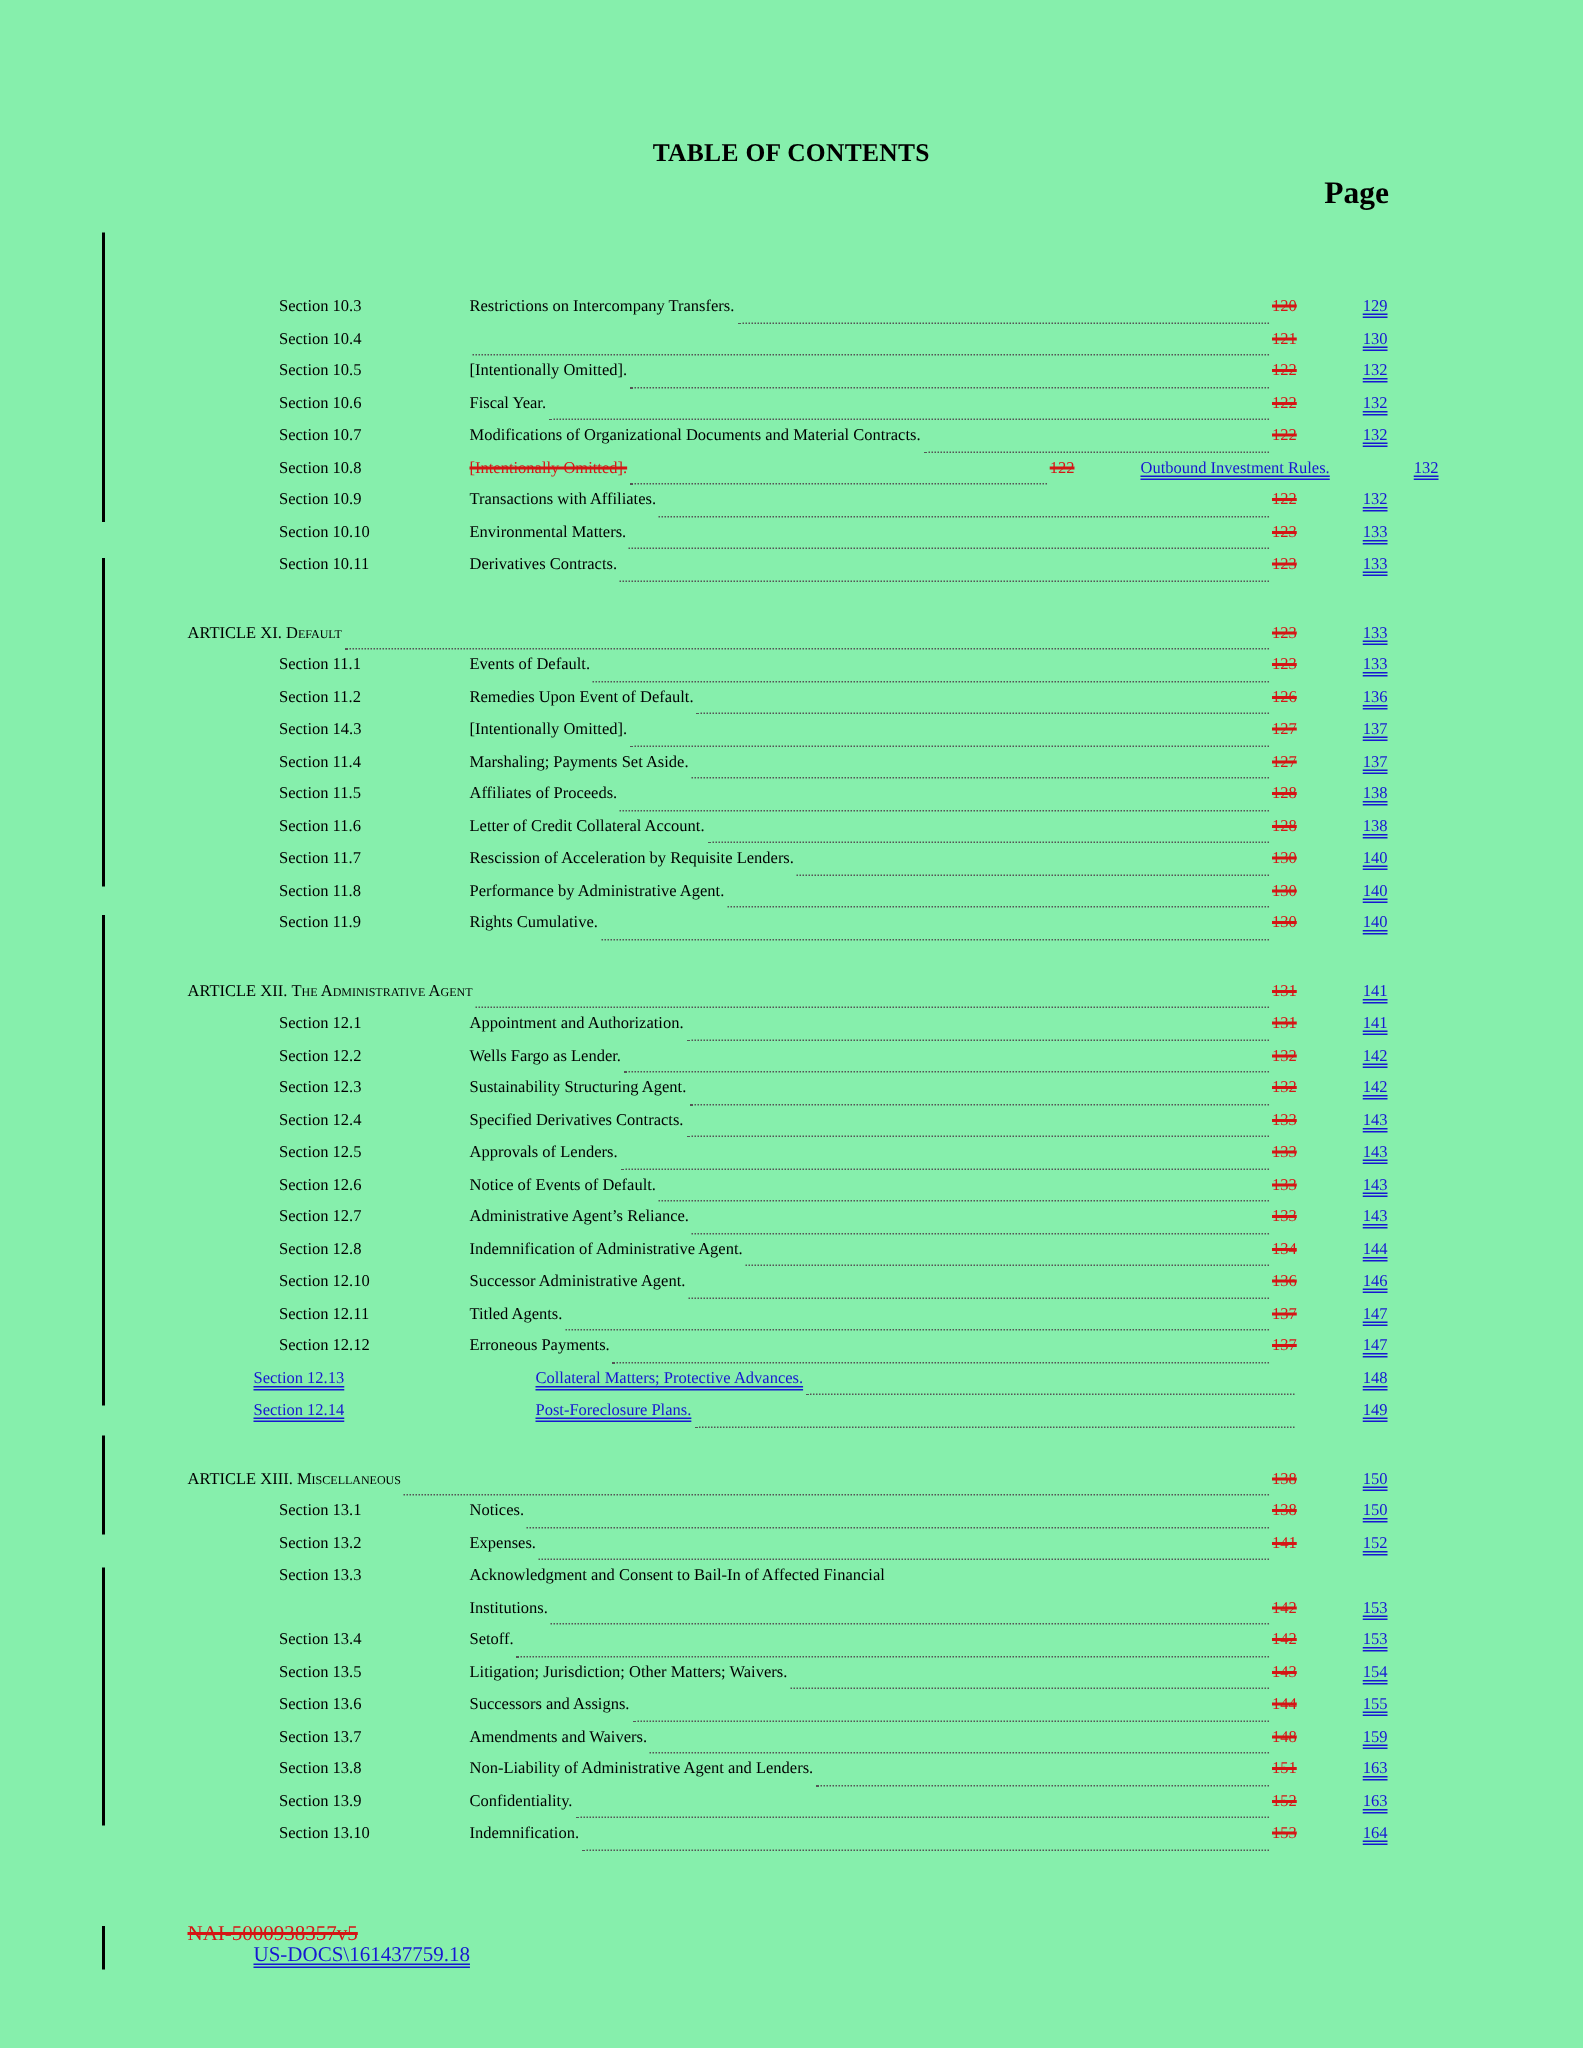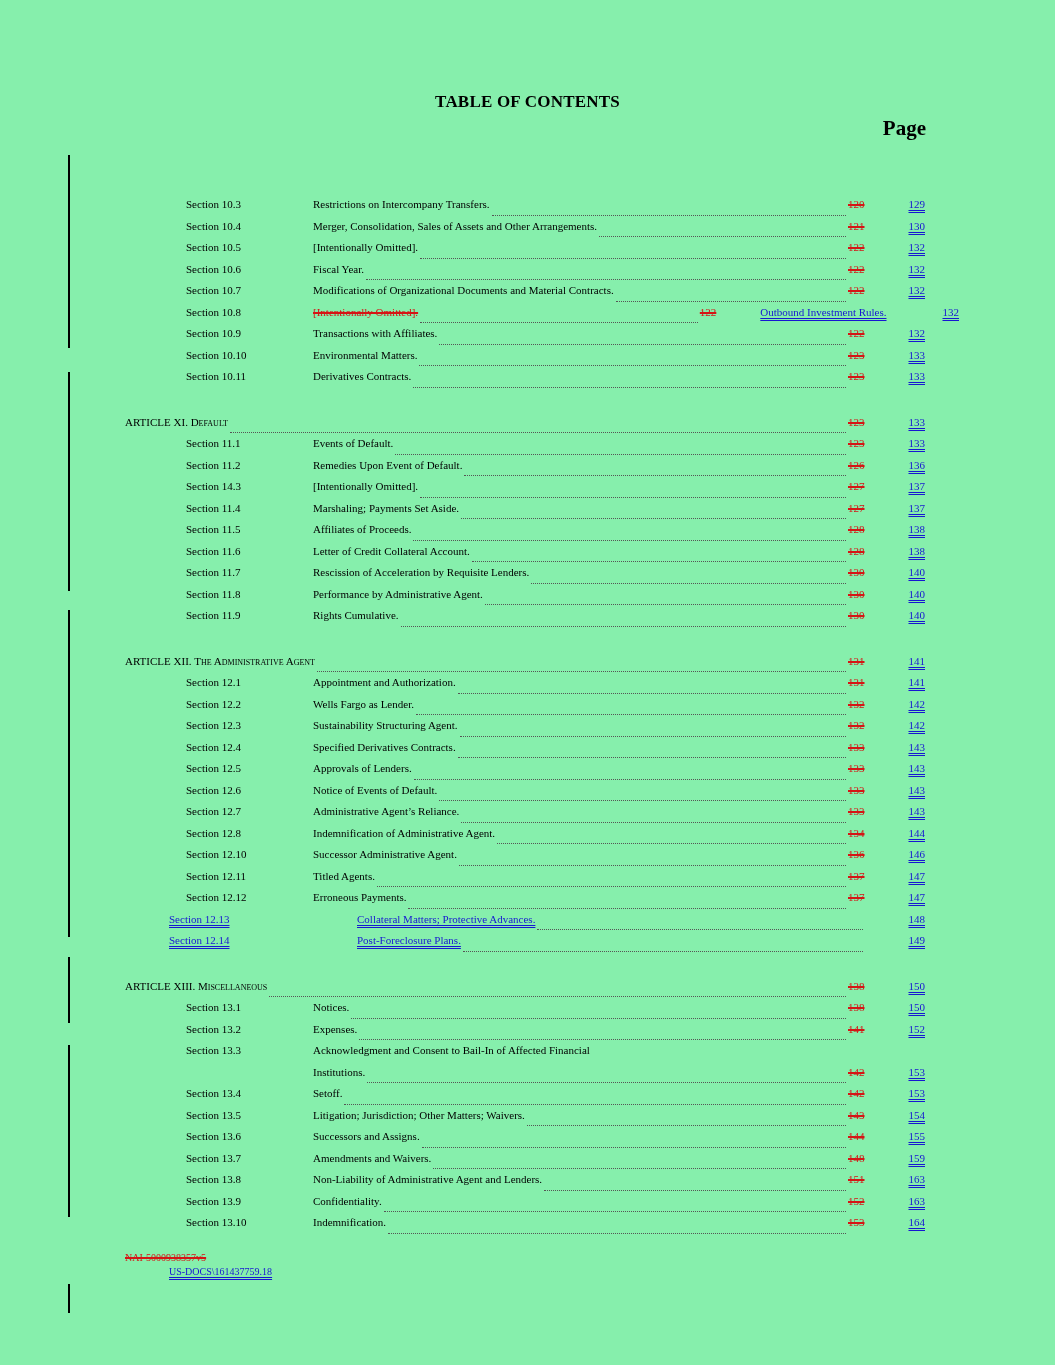--- a/index.html
+++ b/index.html
@@ -57,43 +57,42 @@
   .cb2{top:372px;height:219px;}
   .cb3{top:610px;height:327px;}
   .cb4{top:957px;height:66px;}
   .cb5{top:1045px;height:172px;}
   .cb6{top:1284px;height:29px;}
   .folio{
     position:absolute;top:1251px;left:0;width:100%;
     text-align:center;font-size:15px;
   }
   .footer-ids{
-    position:absolute;top:1251px;left:125px;
-    font-size:10px;line-height:13.5px;font-family:Liberation Serif, serif;
+    position:absolute;top:1283px;left:125px;
+    font-size:14px;line-height:13.5px;font-family:Liberation Serif, serif;
   }
 </style>
 </head>
 <body>
 
 <div class="page">
 
   <div class="doc-title">TABLE OF CONTENTS</div>
   <div class="page-col-label">Page</div>
 
   <div class="toc-body" id="toc-body">
       <div class="row">
         <span class="label-cell">Section 10.3</span>
         <span class="title-cell">Restrictions on Intercompany Transfers.</span>
         <span class="leader"></span>
         <span class="del">120</span>
         <span class="ins">129</span>
       </div>
       <div class="row">
         <span class="label-cell">Section 10.4</span>
-        <span class="title-cell">Merger, Consolidation, Sales of Assets and Other Arrangements.</span>
         <span class="leader"></span>
         <span class="del">121</span>
         <span class="ins">130</span>
       </div>
       <div class="row">
         <span class="label-cell">Section 10.5</span>
         <span class="title-cell">[Intentionally Omitted].</span>
         <span class="leader"></span>
         <span class="del">122</span>
         <span class="ins">132</span>

